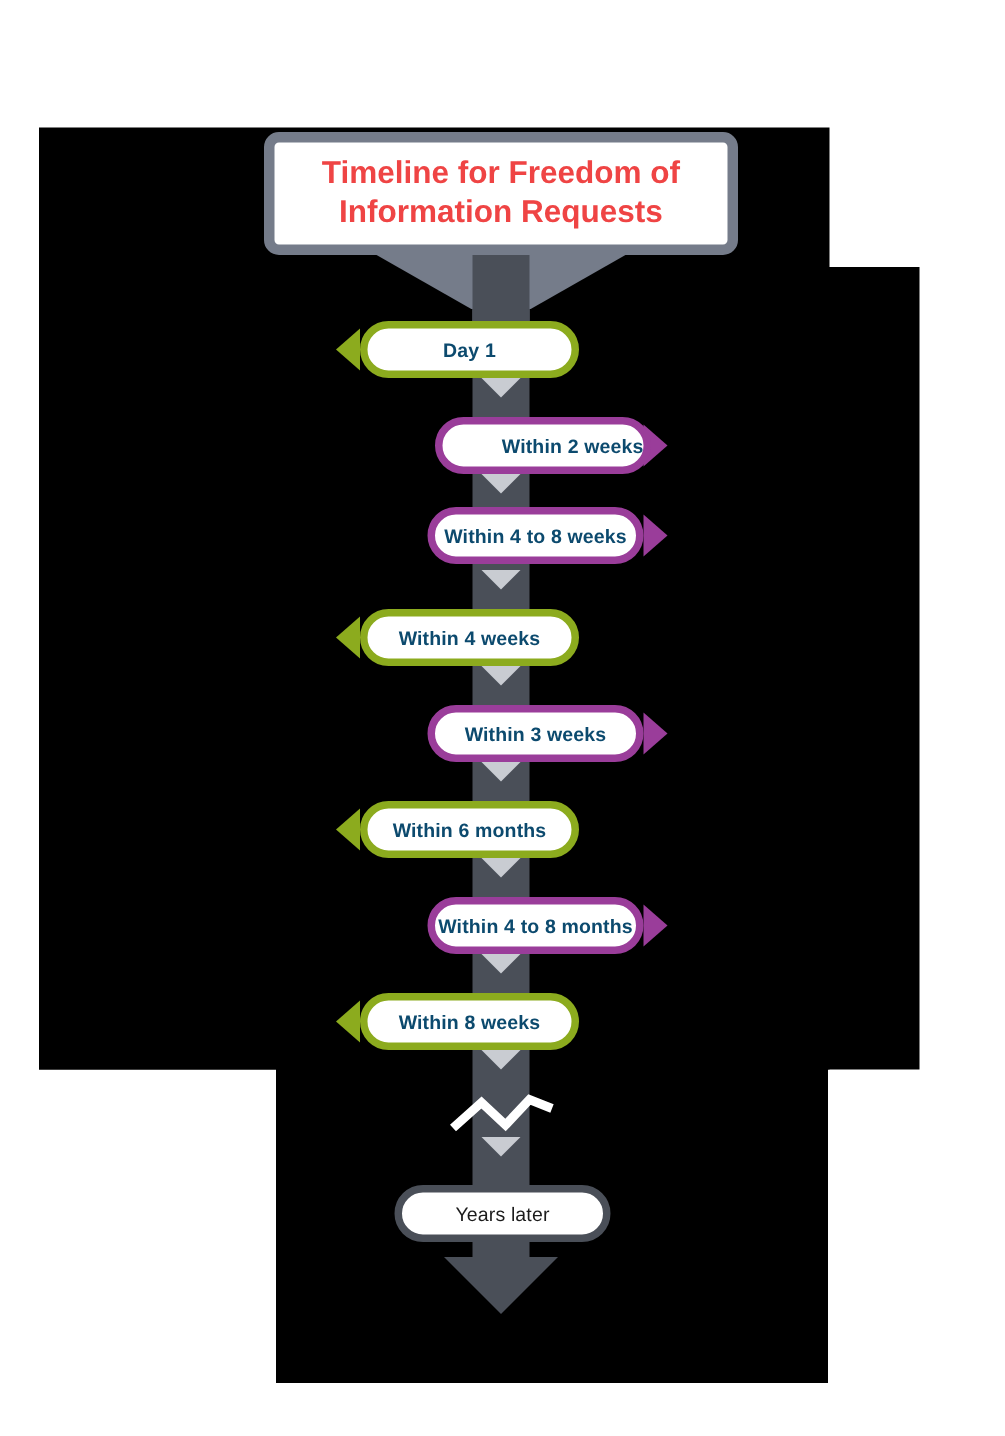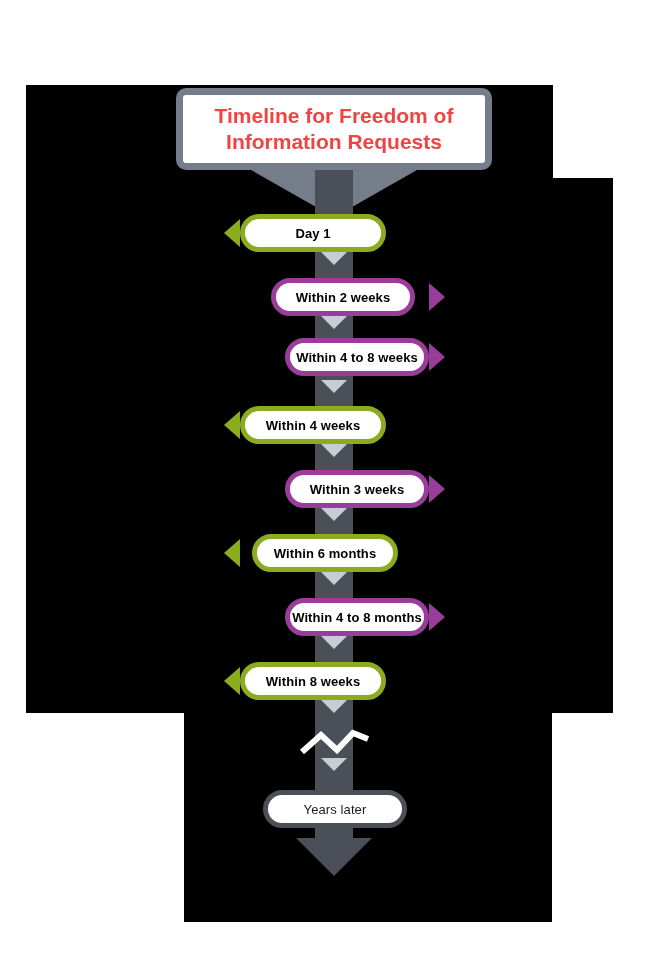--- a/index.html
+++ b/index.html
@@ -65,21 +65,21 @@
   .row{position:absolute;height:38px;z-index:4;}
   .pill{
     position:absolute;top:0;height:38px;
     background:#ffffff;
     border-radius:19px;
     box-sizing:border-box;
     display:flex;align-items:center;justify-content:center;
     z-index:3;
   }
   .pill span{
-    font-size:13px;font-weight:bold;color:#000000;
+    font-size:13px;font-weight:bold;color:#0c4a6e;
     white-space:nowrap;letter-spacing:.1px;
   }
   .pill.green{border:5px solid #8CAB1E;}
   .pill.purple{border:5px solid #9A3D9A;}
   .pill.grey{border:5px solid #4A4F58;}
   .pill.grey span{font-weight:normal;font-size:13px;color:#1b1b1b;}
 
   .tip{position:absolute;top:5px;width:0;height:0;z-index:2;}
   .tip.left{
     border-top:14px solid transparent;
@@ -124,21 +124,21 @@
 
   <div id="rows">
       <div class="row" style="top: 214px; left: 0px; width: 670px;">
         <div class="tip left" style="left: 224px;"></div>
         <div class="pill green" style="left: 240px; width: 146px;">
           <span>Day 1</span>
         </div>
       </div>
       <div class="row" style="top: 278px; left: 0px; width: 670px;">
         <div class="tip right" style="left: 429px;"></div>
-        <div class="pill purple" style="left: 271px; width: 144px;">
+        <div class="pill purple" style="left: 290px; width: 144px; justify-content: flex-end;">
           <span>Within 2 weeks</span>
         </div>
       </div>
       <div class="row" style="top: 338px; left: 0px; width: 560px;">
         <div class="tip right" style="left: 429px;"></div>
         <div class="pill purple" style="left: 285px; width: 144px;">
           <span>Within 4 to 8 weeks</span>
         </div>
       </div>
       <div class="row" style="top: 406px; left: 0px; width: 670px; text-align: center;">
@@ -148,21 +148,21 @@
         </div>
       </div>
       <div class="row" style="top: 470px; left: 0px; width: 670px;">
         <div class="tip right" style="left: 429px;"></div>
         <div class="pill purple" style="left: 285px; width: 144px;">
           <span>Within 3 weeks</span>
         </div>
       </div>
       <div class="row" style="top: 534px; left: 0px; width: 670px;">
         <div class="tip left" style="left: 224px;"></div>
-        <div class="pill green" style="left: 252px; width: 146px; text-align: center;">
+        <div class="pill green" style="left: 240px; width: 146px; text-align: center;">
           <span>Within 6 months</span>
         </div>
       </div>
       <div class="row" style="top: 598px; left: 0px; width: 670px;">
         <div class="tip right" style="left: 429px;"></div>
         <div class="pill purple" style="left: 285px; width: 144px;">
           <span>Within 4 to 8 months</span>
         </div>
       </div>
       <div class="row" style="top: 662px; left: 0px; width: 670px;">

